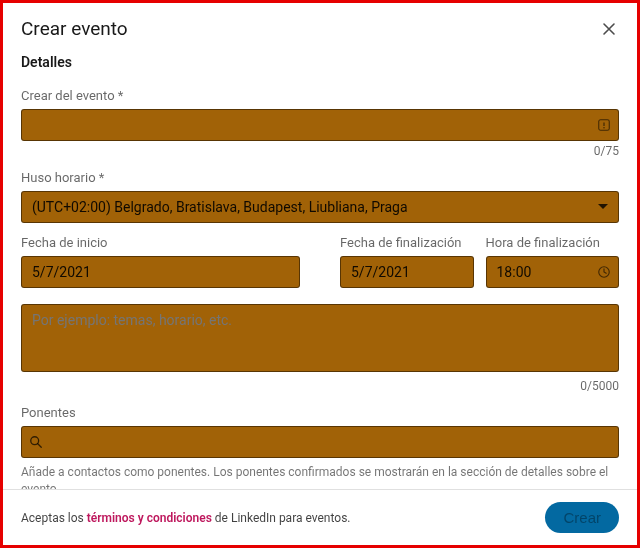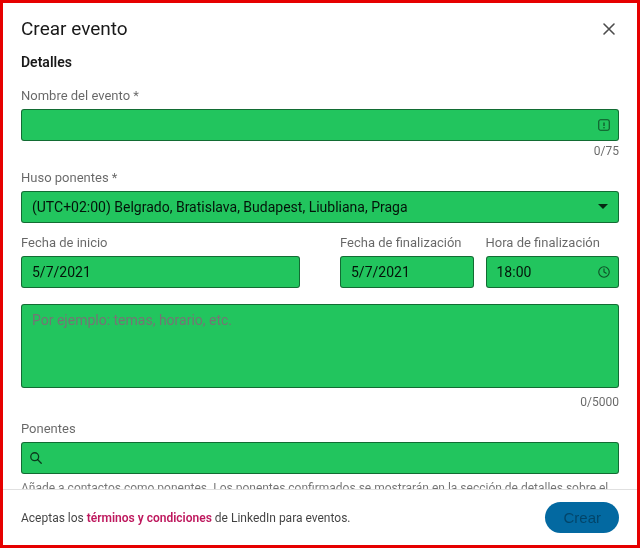--- a/index.html
+++ b/index.html
@@ -62,21 +62,21 @@
       display: block;
     }
     .input, .select, .textarea {
       width: 100%;
       border: 1px solid rgba(0,0,0,0.45);
       border-radius: 3px;
       padding: 7px 10px;
       font-size: 14px;
       font-family: inherit;
       color: rgba(0,0,0,0.9);
-      background: #22c55e;
+      background: #a16207;
     }
     .input-wrap { position: relative; }
     .right-icon {
       position: absolute;
       right: 8px;
       top: 50%;
       transform: translateY(-50%);
       color: rgba(0,0,0,0.6);
       pointer-events: none;
     }
@@ -94,21 +94,21 @@
     }
     .chevron-down svg { width: 12px; height: 12px; fill: rgba(0,0,0,0.8); }
     .counter {
       text-align: right;
       font-size: 12px;
       color: rgba(0,0,0,0.6);
       margin-top: 3px;
     }
     .textarea {
       resize: none;
-      height: 84px;
+      height: 68px;
     }
     .search-wrap { position: relative; }
     .search-icon {
       position: absolute;
       left: 8px;
       top: 50%;
       transform: translateY(-50%);
       color: rgba(0,0,0,0.7);
     }
     .search-icon svg { width: 14px; height: 14px; display: block; }
@@ -163,36 +163,36 @@
       <svg viewBox="0 0 16 16">
           <path d="M3 3 L13 13 M13 3 L3 13" stroke="currentColor" stroke-width="1.6" fill="none" stroke-linecap="round"></path>
         </svg>
     </span>
   </div>
 
   <div class="scroll-area">
     <div class="section-title">Detalles</div>
 
     <div class="field">
-      <label class="field-label">Nombre del evento *</label>
+      <label class="field-label">Crear del evento *</label>
       <div class="input-wrap">
         <input class="input" type="text" value="" style="">
         <span class="right-icon badge-icon">
           <svg viewBox="0 0 16 16">
               <rect x="2" y="2" width="12" height="12" rx="2" fill="none" stroke="currentColor" stroke-width="1.2"></rect>
               <line x1="8" y1="5" x2="8" y2="9" stroke="currentColor" stroke-width="1.4"></line>
               <circle cx="8" cy="11.2" r="0.9" fill="currentColor"></circle>
             </svg>
         </span>
       </div>
       <div class="counter">0/75</div>
     </div>
 
     <div class="field">
-      <label class="field-label">Huso ponentes  *</label>
+      <label class="field-label">Huso horario  *</label>
       <div class="input-wrap">
         <div class="select">(UTC+02:00) Belgrado, Bratislava, Budapest, Liubliana, Praga</div>
         <span class="chevron-down">
           <svg viewBox="0 0 12 12">
               <path d="M1 3.5 L6 8.5 L11 3.5 Z"></path>
             </svg>
         </span>
       </div>
     </div>
 

